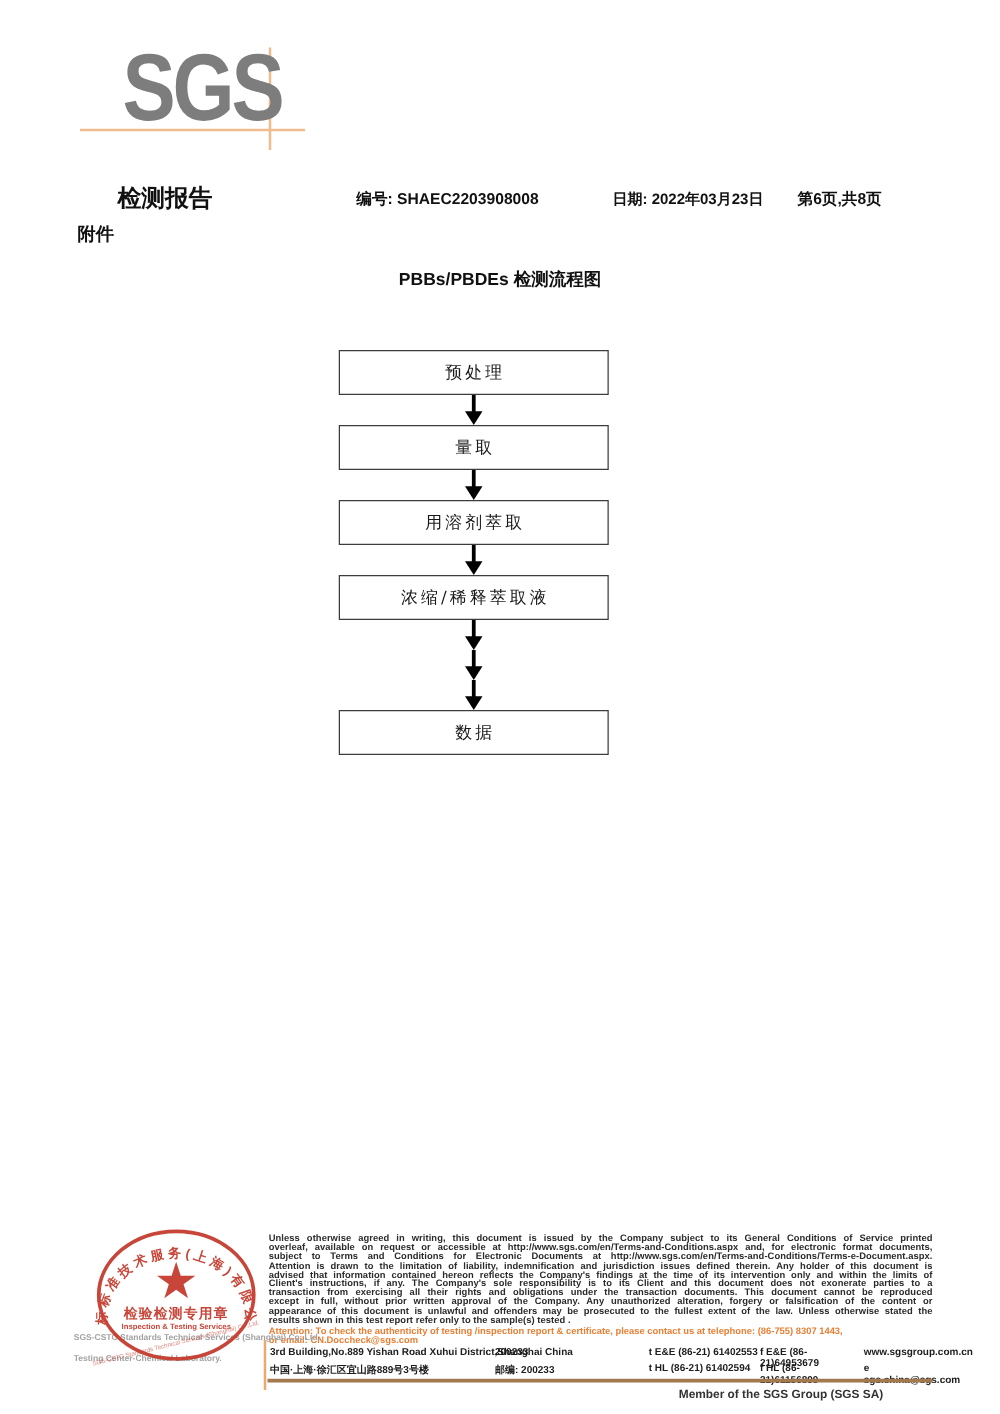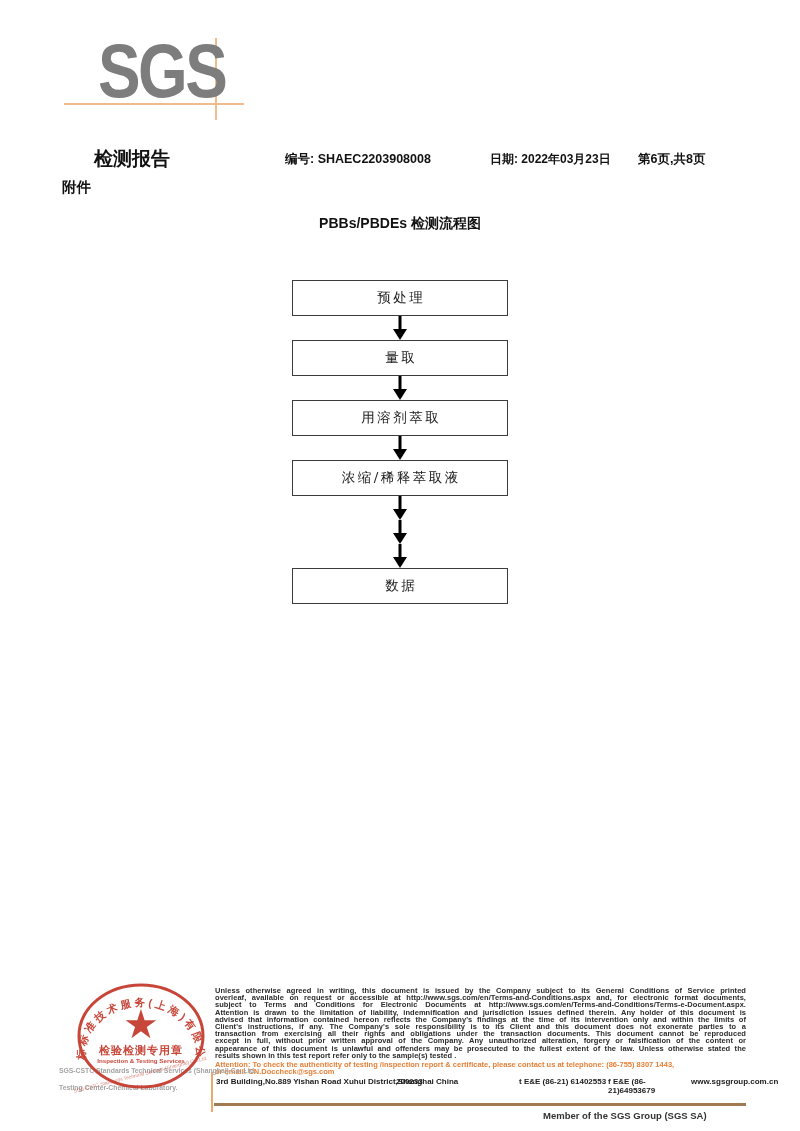--- a/index.html
+++ b/index.html
@@ -34,21 +34,21 @@
   .hdr-title  { position: absolute; left: 62px;  top: 146px; font-size: 19px;   font-weight: 700; margin-left: 32px; }
   .hdr-no     { position: absolute; left: 285px; top: 151px; font-size: 12.5px; font-weight: 700; text-align: right; }
   .hdr-date   { position: absolute; left: 490px; top: 151px; font-size: 12px; font-weight: 700; }
   .hdr-page   { position: absolute; left: 638px; top: 151px; font-size: 12.5px; font-weight: 700; }
   .hdr-att    { position: absolute; left: 62px;  top: 178px; font-size: 14.5px; font-weight: 700; }
   
   .fc-title {
     position: absolute; left: 0; top: 215px; width: 800px;
     text-align: center; font-size: 14px; font-weight: 700;
   }
-  .flowchart { position: absolute; left: 292px; top: 280px; width: 216px; }
+  .flowchart { position: absolute; left: 271px; top: 280px; width: 216px; }
   .fc-box {
     width: 216px; height: 36px;
     border: 1px solid #3c3c3c; background: #ffffff;
     display: flex; align-items: center; justify-content: center;
     font-family: "DejaVu Serif", "Liberation Serif", serif;
     font-size: 13.5px; color: #1a1a1a;
     letter-spacing: 2.5px; text-indent: 2.5px;
   }
   .fc-arrow { position: relative; width: 216px; height: 24px; }
   .fc-arrow::before {
@@ -167,18 +167,25 @@
     <div class="disc-line no-just">or email: CN.Doccheck@sgs.com</div>
   </div>
 
   <div class="addr-row addr-row1">
     <span class="c1">3rd Building,No.889 Yishan Road Xuhui District,Shanghai China</span>
     <span class="c2">200233</span>
     <span class="c3">t E&amp;E (86-21) 61402553</span>
     <span class="c4">f E&amp;E (86-21)64953679</span>
     <span class="c5">www.sgsgroup.com.cn</span>
   </div>
+  <div class="addr-row addr-row2">
+    <span class="c1">中国·上海·徐汇区宜山路889号3号楼</span>
+    <span class="c2">邮编: 200233</span>
+    <span class="c3">t HL (86-21) 61402594</span>
+    <span class="c4">f HL (86-21)61156899</span>
+    <span class="c5">e  sgs.china@sgs.com</span>
+  </div>
 
   <div class="footer-vmark"></div>
   <div class="footer-rule"></div>
   <div class="member">Member of the SGS Group (SGS SA)</div>
 
 </div>
 
 </body></html>

